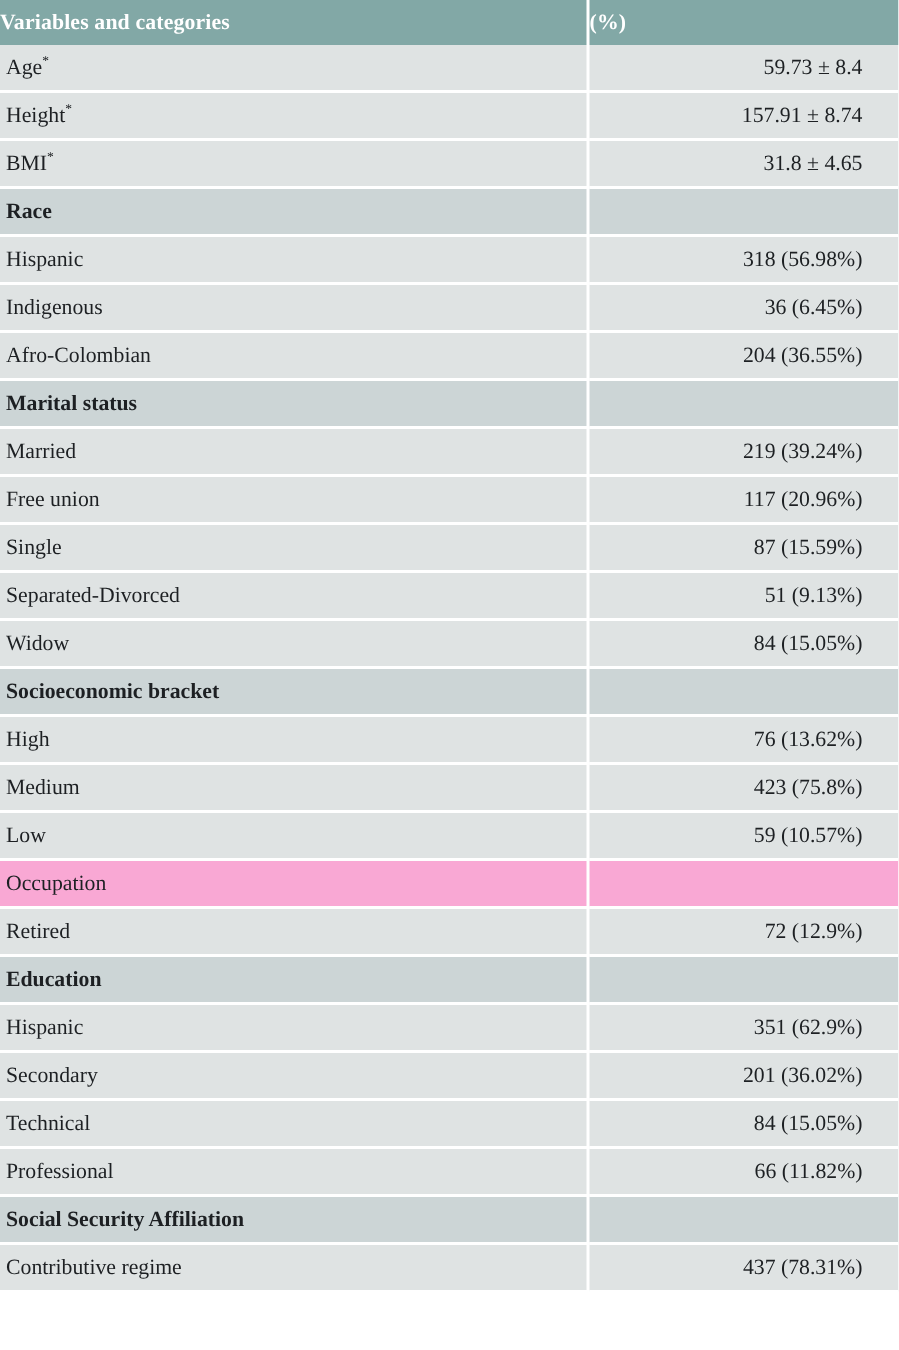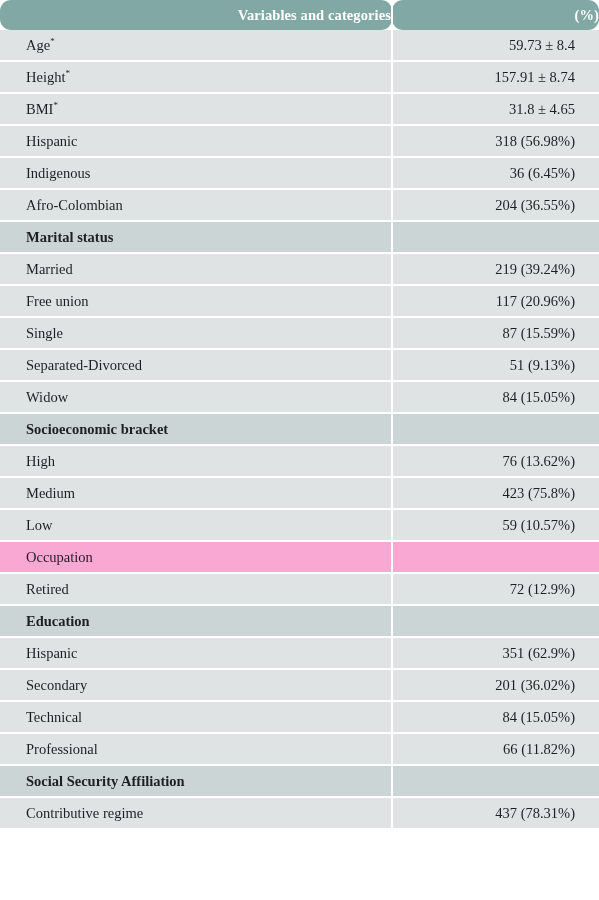--- a/index.html
+++ b/index.html
@@ -27,47 +27,46 @@
 
   table.stats-table col.col-label { width: 392px; }
   table.stats-table col.col-value { width: 207px; }
 
   
   thead th {
     background: #82a8a6;
     color: #ffffff;
     font-weight: bold;
     font-size: 14.5px;
-    text-align: right;
+    text-align: left;
     height: 30px;
     padding: 0;
     vertical-align: middle;
     letter-spacing: 0.1px;
-    border-radius: 11px;
   }
   thead th.th-label {
     border-right: 2px solid #ffffff;
   }
 
   
   tbody tr { height: 30px; }
 
   tbody td {
     background: #dfe3e3;
     height: 30px;
     padding: 0;
     vertical-align: middle;
     font-size: 14.5px;
     color: #1d2023;
     border-bottom: 2px solid #ffffff;
   }
 
   tbody td.cell-label {
     text-align: left;
-    padding-left: 26px;
+    padding-left: 4px;
     border-right: 2px solid #ffffff;
     white-space: nowrap;
     overflow: hidden;
   }
 
   tbody td.cell-value {
     text-align: right;
     padding-right: 24px;
     white-space: nowrap;
   }
@@ -111,20 +110,24 @@
           <td class="cell-value">59.73 ± 8.4</td>
         </tr>
         <tr>
           <td class="cell-label">Height<sup class="marker">*</sup></td>
           <td class="cell-value">157.91 ± 8.74</td>
         </tr>
         <tr>
           <td class="cell-label">BMI<sup class="marker">*</sup></td>
           <td class="cell-value">31.8 ± 4.65</td>
         </tr>
+        <tr class="section-row">
+          <td class="cell-label">Race</td>
+          <td class="cell-value"></td>
+        </tr>
         <tr>
           <td class="cell-label">Hispanic</td>
           <td class="cell-value">318 (56.98%)</td>
         </tr>
         <tr>
           <td class="cell-label">Indigenous</td>
           <td class="cell-value">36 (6.45%)</td>
         </tr>
         <tr>
           <td class="cell-label">Afro-Colombian</td>

